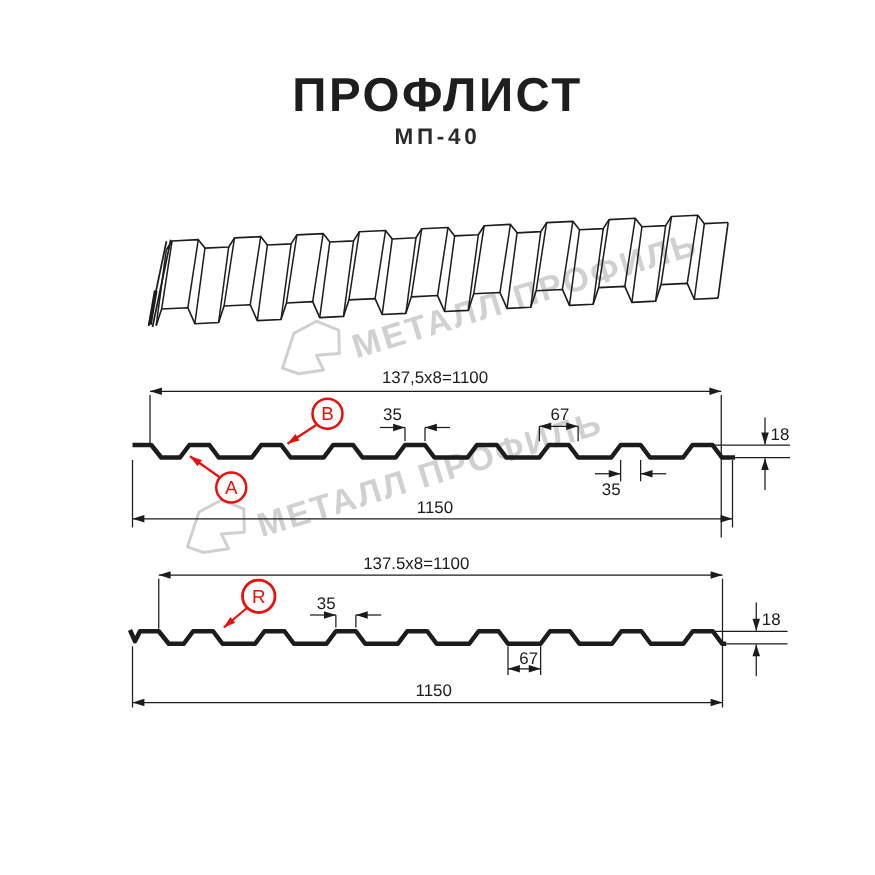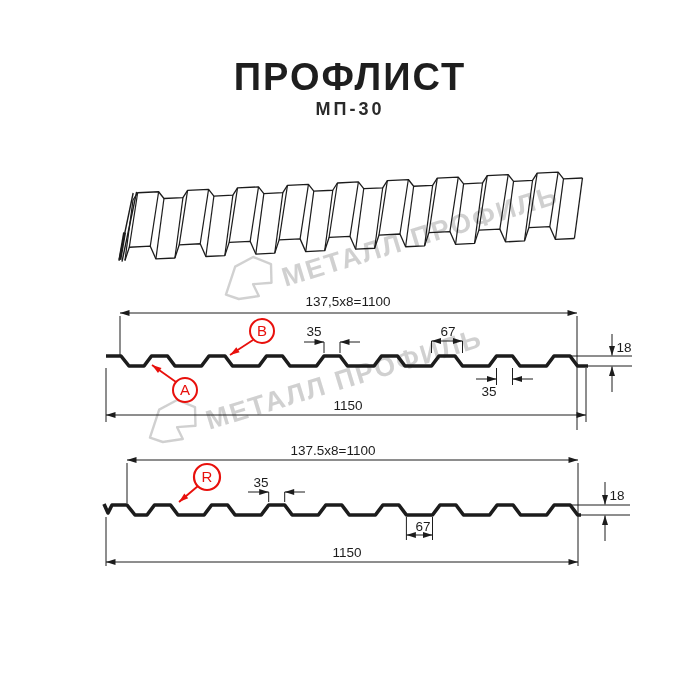--- a/index.html
+++ b/index.html
@@ -15,21 +15,21 @@
   .dimtxt{font-size:13.5px;fill:#1c1c1c;}
   .redtxt{font-size:15px;fill:#e8100c;}
   .wmtxt{font-size:27px;font-weight:bold;letter-spacing:2px;fill:#cccccc;}
 </style>
 </head>
 <body>
 
 <div id="page">
 
   <div class="title">ПРОФЛИСТ</div>
-  <div class="subtitle">МП-30</div>
+  <div class="subtitle">МП-40</div>
 
   <svg id="draw" width="700" height="700" viewBox="0 0 700 700">
     <defs>
       <marker id="mk" orient="auto-start-reverse" markerUnits="userSpaceOnUse" markerWidth="11" markerHeight="8" refX="10" refY="3.5">
         <path d="M0.5,0.5 L10,3.5 L0.5,6.5 Z" fill="#1c1c1c"></path>
       </marker>
       <marker id="mkr" orient="auto-start-reverse" markerUnits="userSpaceOnUse" markerWidth="11" markerHeight="8" refX="10" refY="3.5">
         <path d="M0.5,0.5 L10,3.5 L0.5,6.5 Z" fill="#e8100c"></path>
       </marker>
     </defs>

